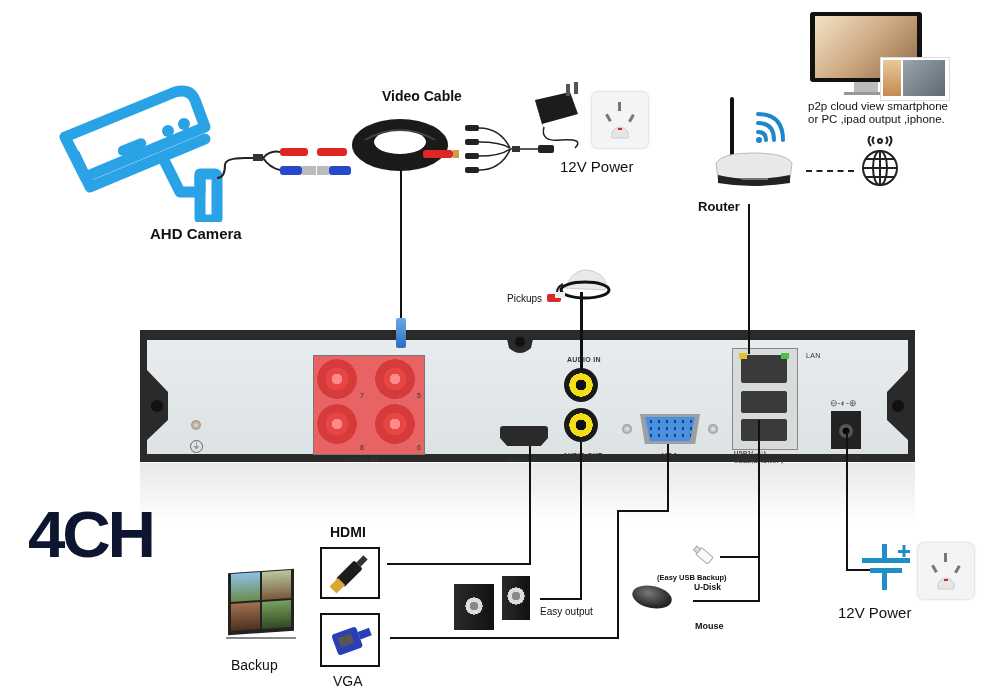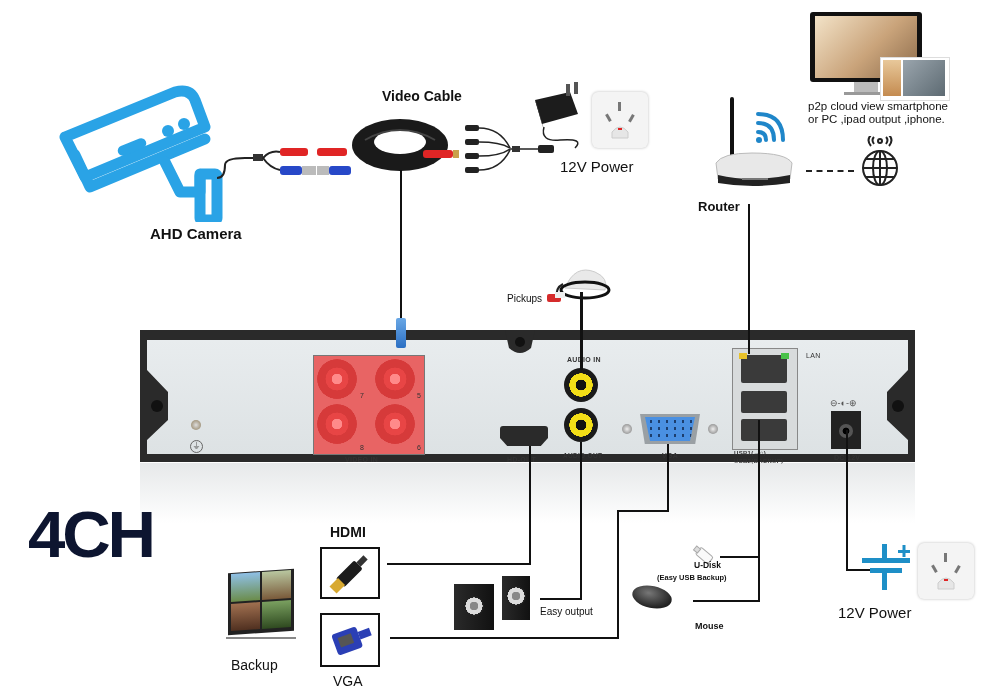--- a/index.html
+++ b/index.html
@@ -275,21 +275,21 @@
 
 <div class="abs" style="left:692px;top:545px;width:24px;height:22px;">
   <svg width="24" height="22" viewBox="0 0 24 22">
       <g transform="rotate(40 12 11)">
         <rect x="4" y="6" width="16" height="9" rx="2" fill="#fafafa" stroke="#aaa"></rect>
         <rect x="0" y="8" width="5" height="5" fill="#ddd" stroke="#aaa"></rect>
       </g>
     </svg>
 </div>
 <div class="lbl" style="left:657px;top:573px;font-size:7.5px;">(Easy USB Backup)</div>
-<div class="lbl" style="left:694px;top:560px;font-size:8.5px;">U-Disk</div>
+<div class="lbl" style="left:694px;top:582px;font-size:8.5px;">U-Disk</div>
 
 <div class="abs" style="left:632px;top:586px;width:48px;height:28px;">
   <div style="position:absolute;left:0;top:0;width:40px;height:22px;border-radius:50%;background:radial-gradient(ellipse at 40% 35%,#777,#222 70%);transform:rotate(12deg);"></div>
 </div>
 <div class="lbl" style="left:665px;top:621px;font-size:9px;padding-left:30px;">Mouse</div>
 
 <svg class="abs" style="left:862px;top:542px;" width="52" height="50" viewBox="0 0 52 50">
   <g fill="#1e8fc7">
     <rect x="0" y="16" width="48" height="5"></rect>
     <rect x="8" y="26" width="32" height="5"></rect>

